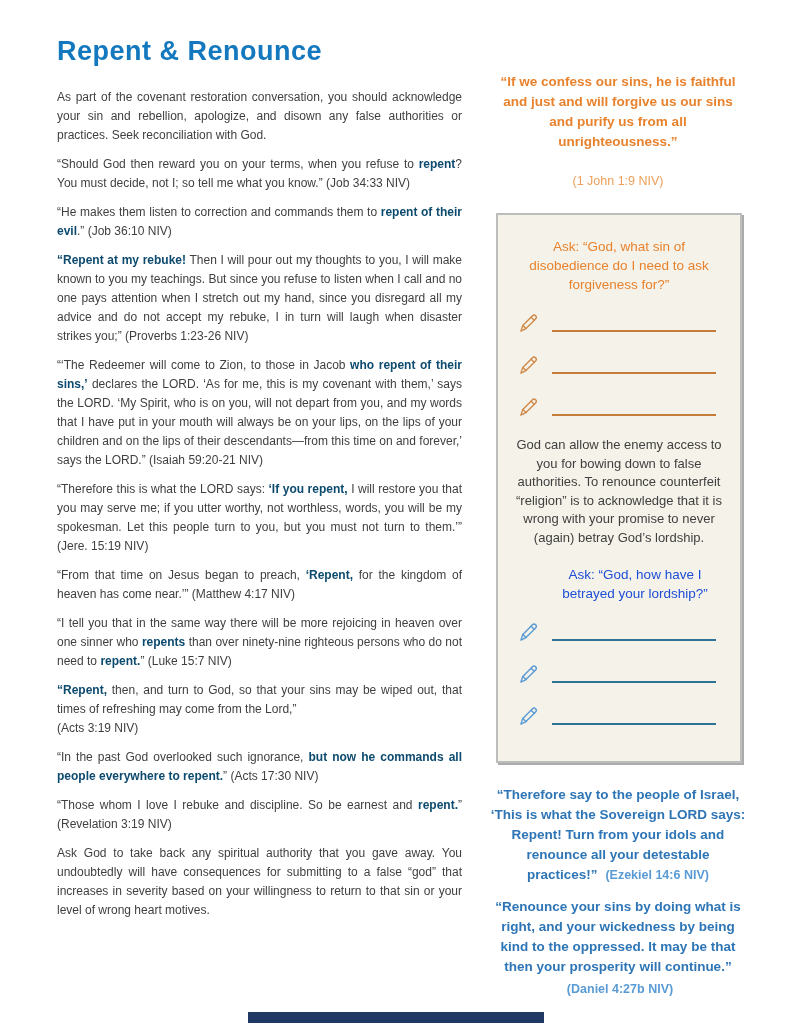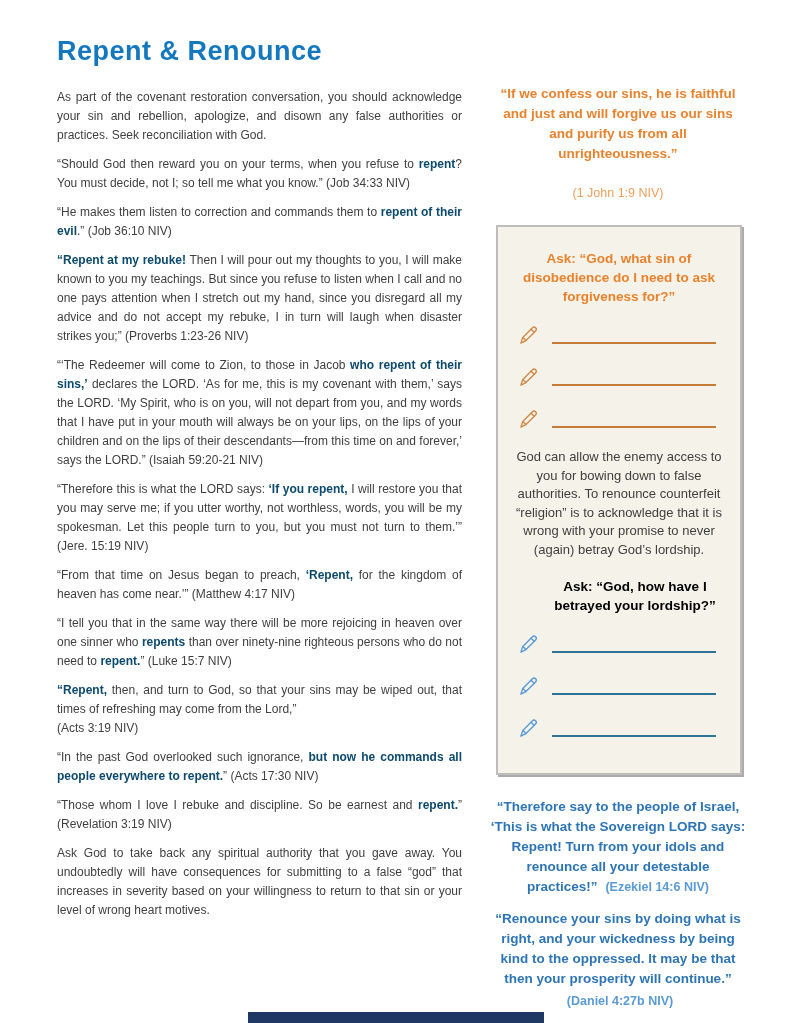--- a/index.html
+++ b/index.html
@@ -5,32 +5,32 @@
   html,body{margin:0;padding:0;background:#ffffff;}
   .page{position:relative;width:791px;height:1023px;background:#ffffff;overflow:hidden;
         font-family:"Liberation Sans", sans-serif;color:#3f3f3f;}
   .title{position:absolute;left:57px;top:36px;margin:0;font-size:27px;font-weight:bold;
          color:#1478be;letter-spacing:.5px;}
   
   .left-col{position:absolute;left:57px;top:88px;width:405px;}
   .para{margin:0 0 10px 0;font-size:12px;line-height:19px;text-align:justify;color:#3f3f3f;}
   .hl{color:#0c4a6e;font-weight:bold;}
   
-  .right-col{position:absolute;left:490px;top:84px;width:256px;text-align:center;}
+  .right-col{position:absolute;left:490px;top:72px;width:256px;text-align:center;}
   .quote{font-weight:bold;font-size:13.5px;line-height:20px;}
   .quote.orange-q{color:#e8822d;}
   .quote.blue-q{color:#2e75b6;}
   .q-ref{font-weight:normal;font-size:12.5px;margin-top:2px;}
   .ref-orange{color:#eda05b;margin-top:19px;}
   .ref-blue{color:#5b9bd5;font-weight:bold;font-size:12.5px;margin-left:4px;}
   .ask-box{margin:22px 4px 0 6px;background:#f5f2e9;border:2px solid #bdbdbd;
            box-shadow:2px 2px 0 #ababab;padding:22px 18px 20px 18px;text-align:center;}
-  .ask{font-weight:bold;font-size:13.5px;line-height:19px;}
+  .ask{font-weight:normal;font-size:13.5px;line-height:19px;}
   .ask.orange-ask{color:#e8822d;}
-  .ask.blue-ask{color:#000000;margin-top:18px;margin-left:32px;}
+  .ask.blue-ask{color:#1d4ed8;margin-top:18px;margin-left:32px;}
   .note{margin-top:16px;font-size:13px;line-height:18.5px;color:#3f3f3f;}
   .w-rows{margin-top:12px;}
   .w-row{display:flex;align-items:flex-end;gap:10px;height:30px;margin:6px 0 12px 0;}
   .pencil{width:26px;height:26px;flex:0 0 auto;}
   .pencil path{fill:none;stroke:currentColor;stroke-width:1.3;stroke-linejoin:round;stroke-linecap:round;}
   .w-row.orange{color:#d08a4a;}
   .w-row.blue{color:#5b9bd5;}
   .w-line{flex:1;border-bottom:2px solid;margin-bottom:4px;margin-right:6px;}
   .w-row.orange .w-line{border-color:#c47c38;}
   .w-row.blue .w-line{border-color:#2d7396;}

